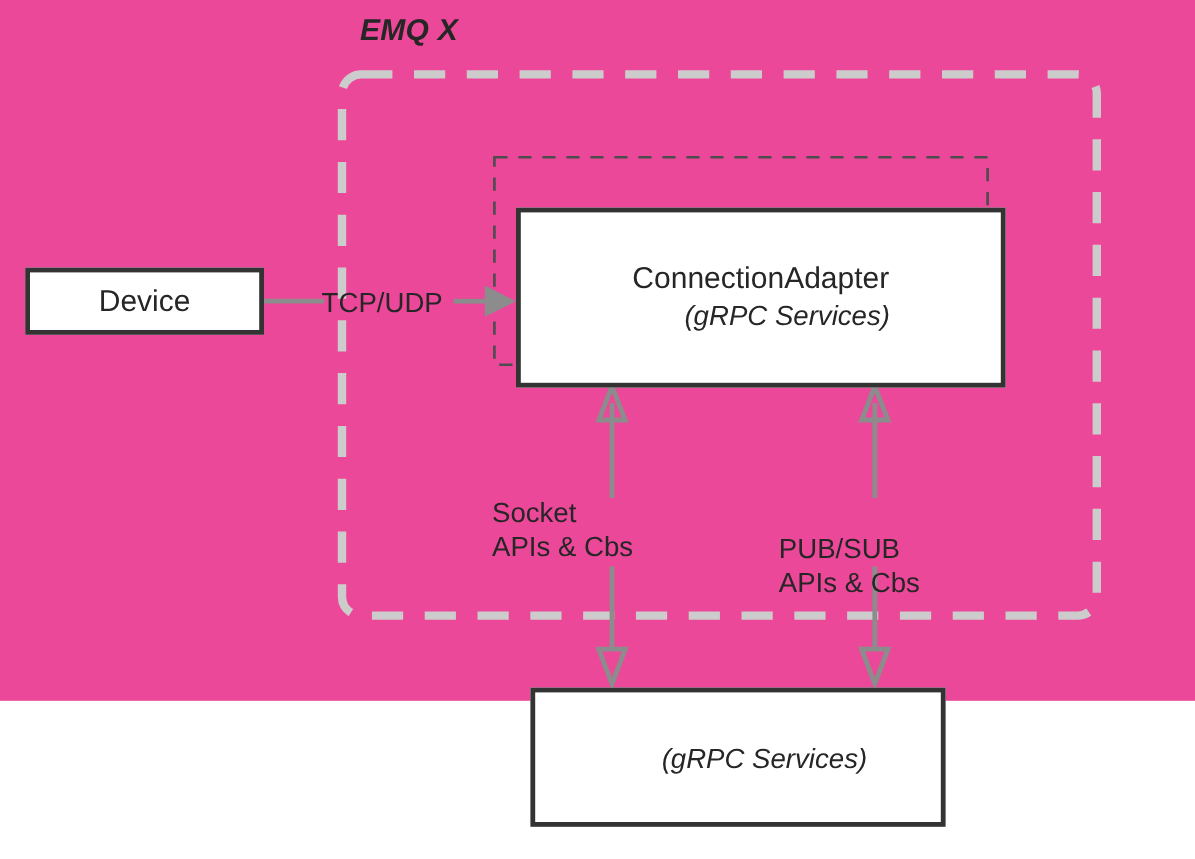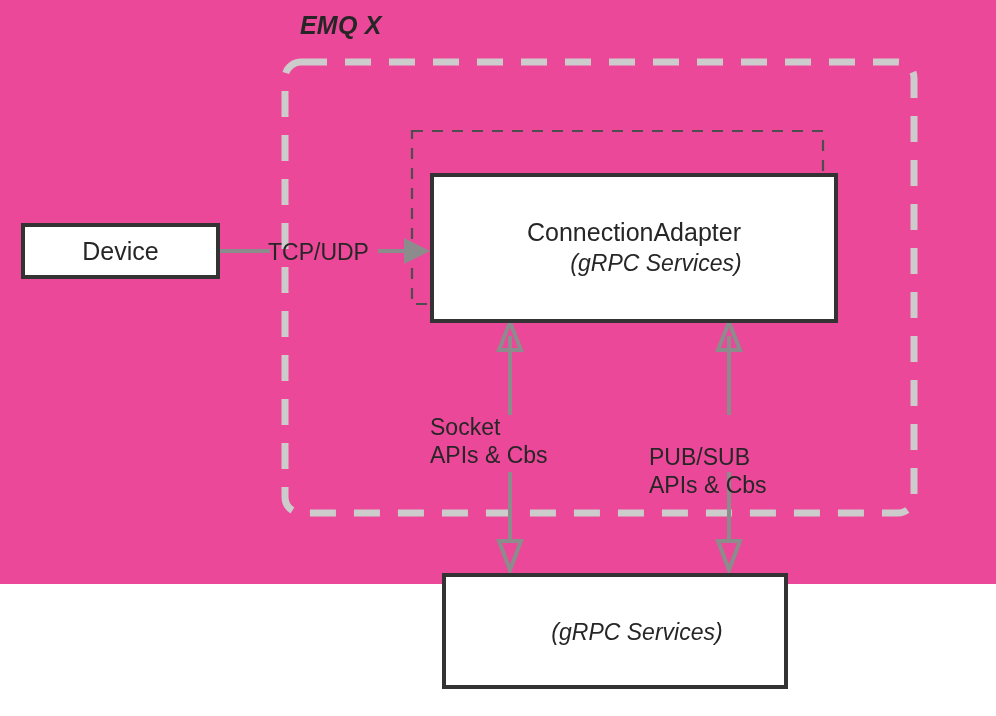--- a/index.html
+++ b/index.html
@@ -112,19 +112,19 @@
     <div class="box-title">ConnectionAdapter</div>
     <div class="box-sub">(gRPC Services)</div>
   </div>
 
   <div class="node-box" style="left:442px; top:573px; width:346px; height:116px;">
     <div class="box-sub">(gRPC Services)</div>
   </div>
 
   <div class="edge-label" style="left:268px; top:239px; width:110px;">TCP/UDP</div>
 
-  <div class="edge-label" style="left:430px; top:414px; width:160px;">Socket
+  <div class="edge-label" style="left:410px; top:414px; width:160px;">Socket
 APIs &amp; Cbs</div>
 
   <div class="edge-label" style="left:649px; top:444px; width:160px;">PUB/SUB
 APIs &amp; Cbs</div>
 
 </div>
 
 </body></html>

